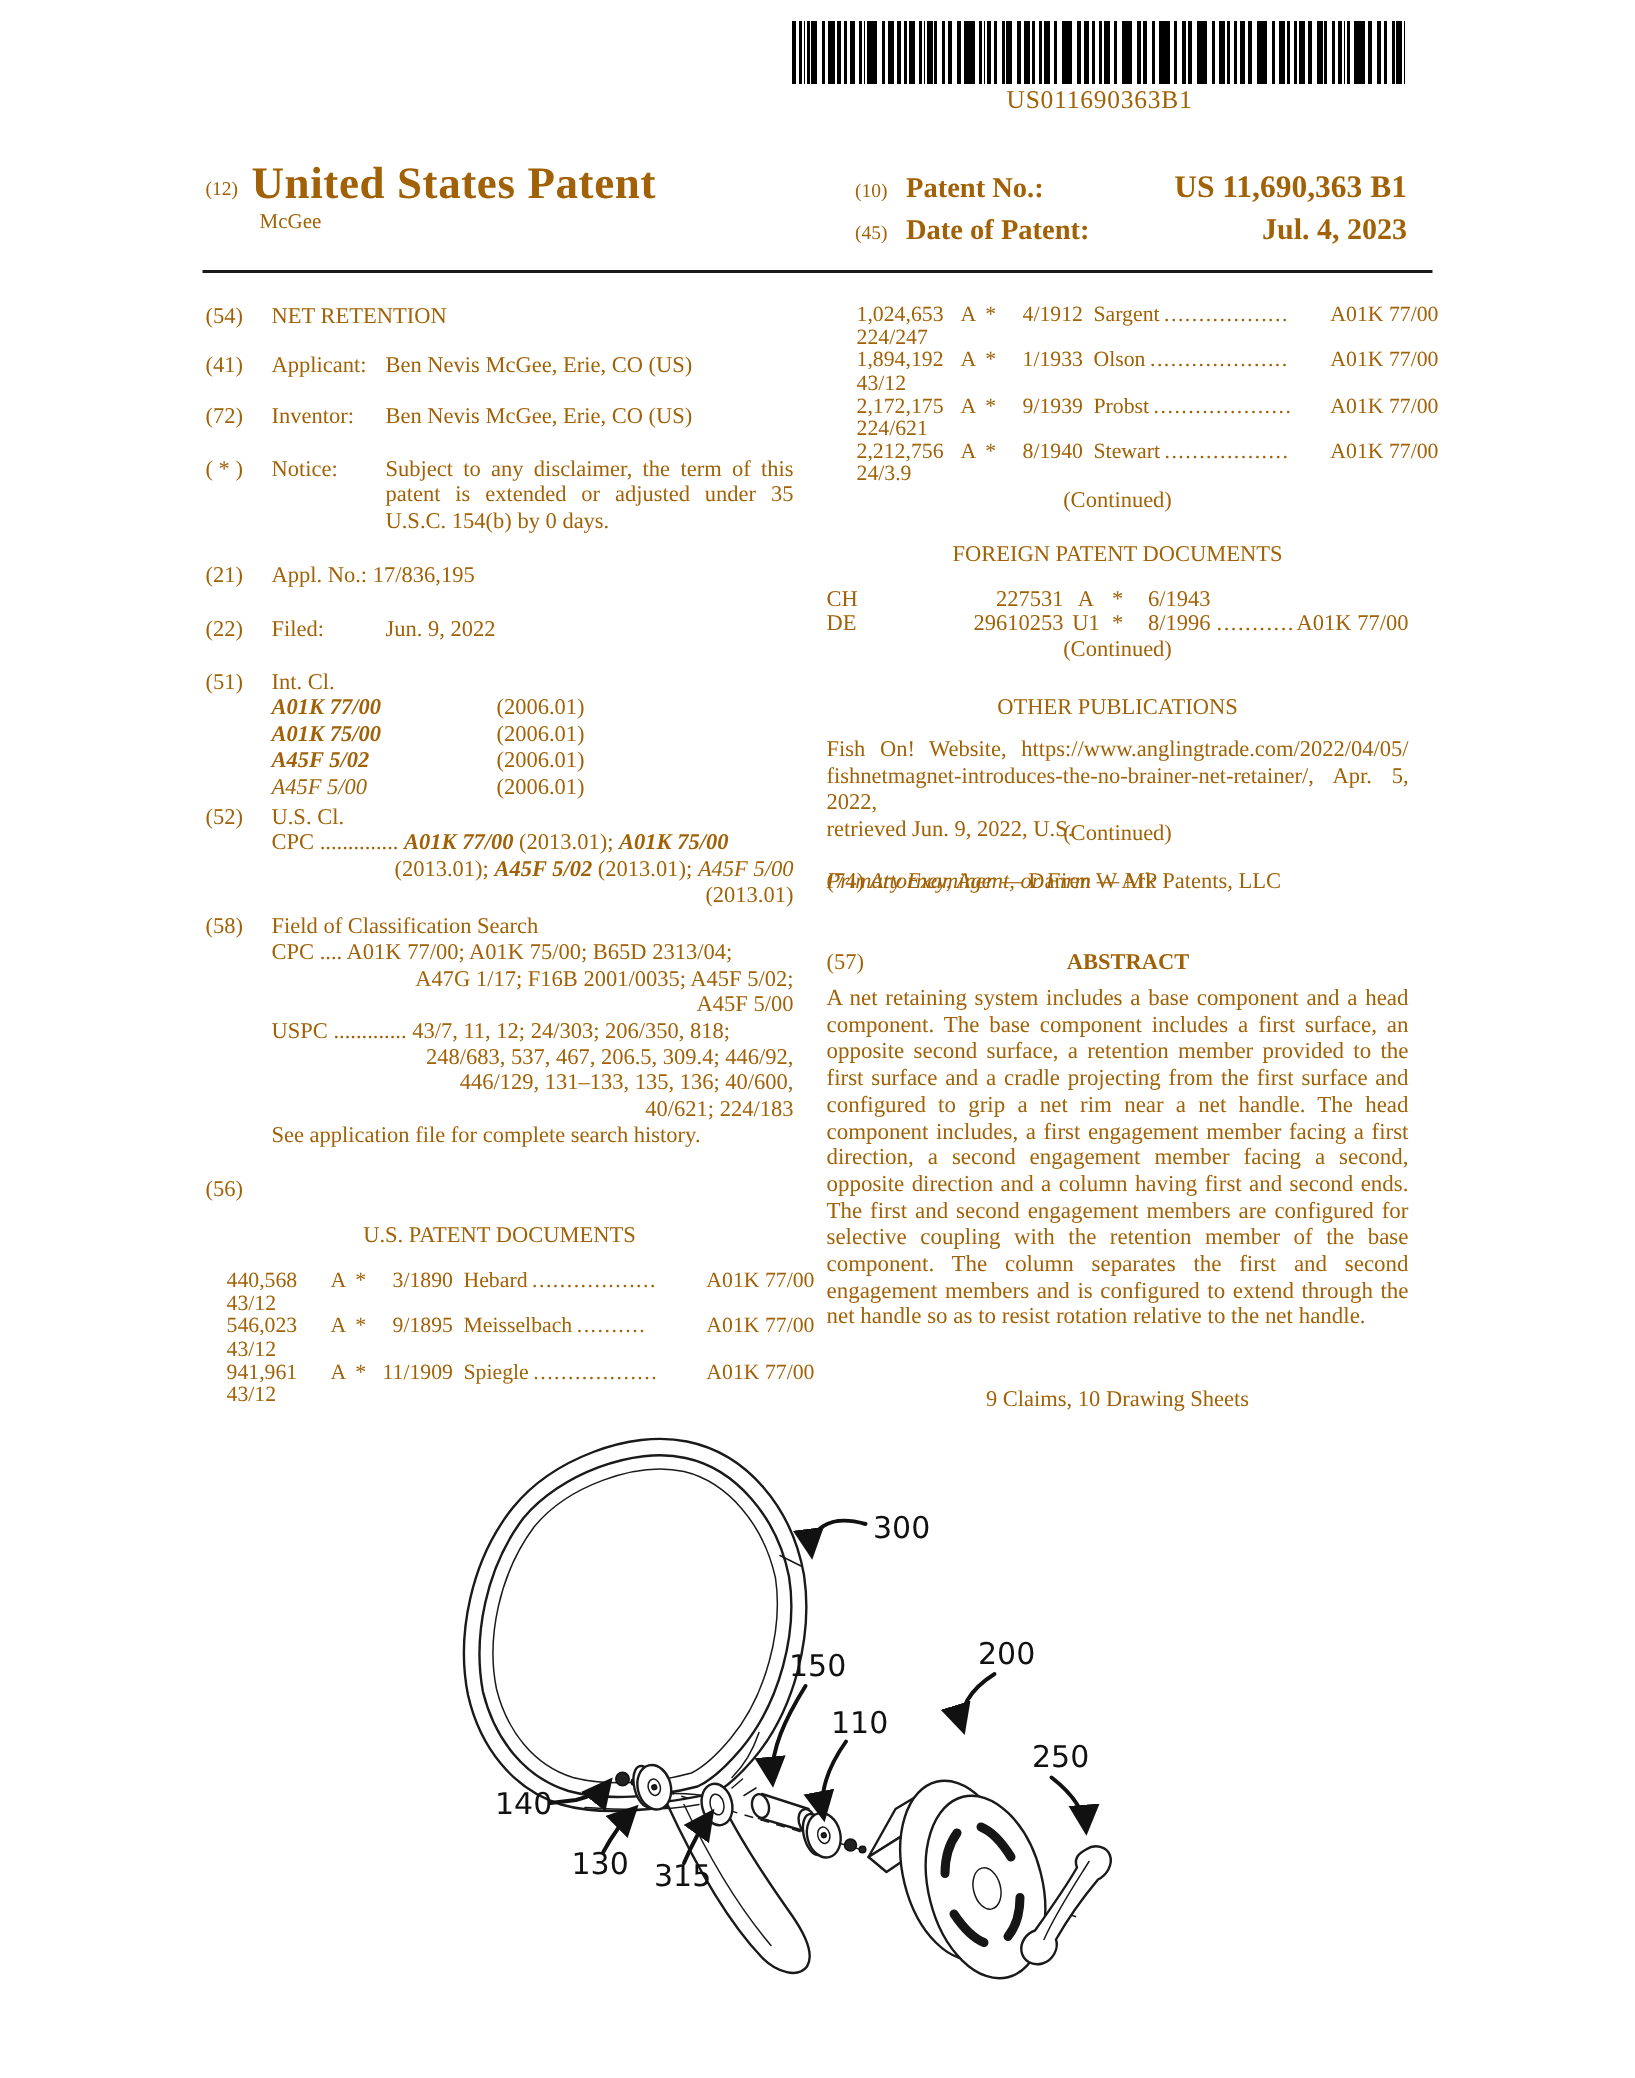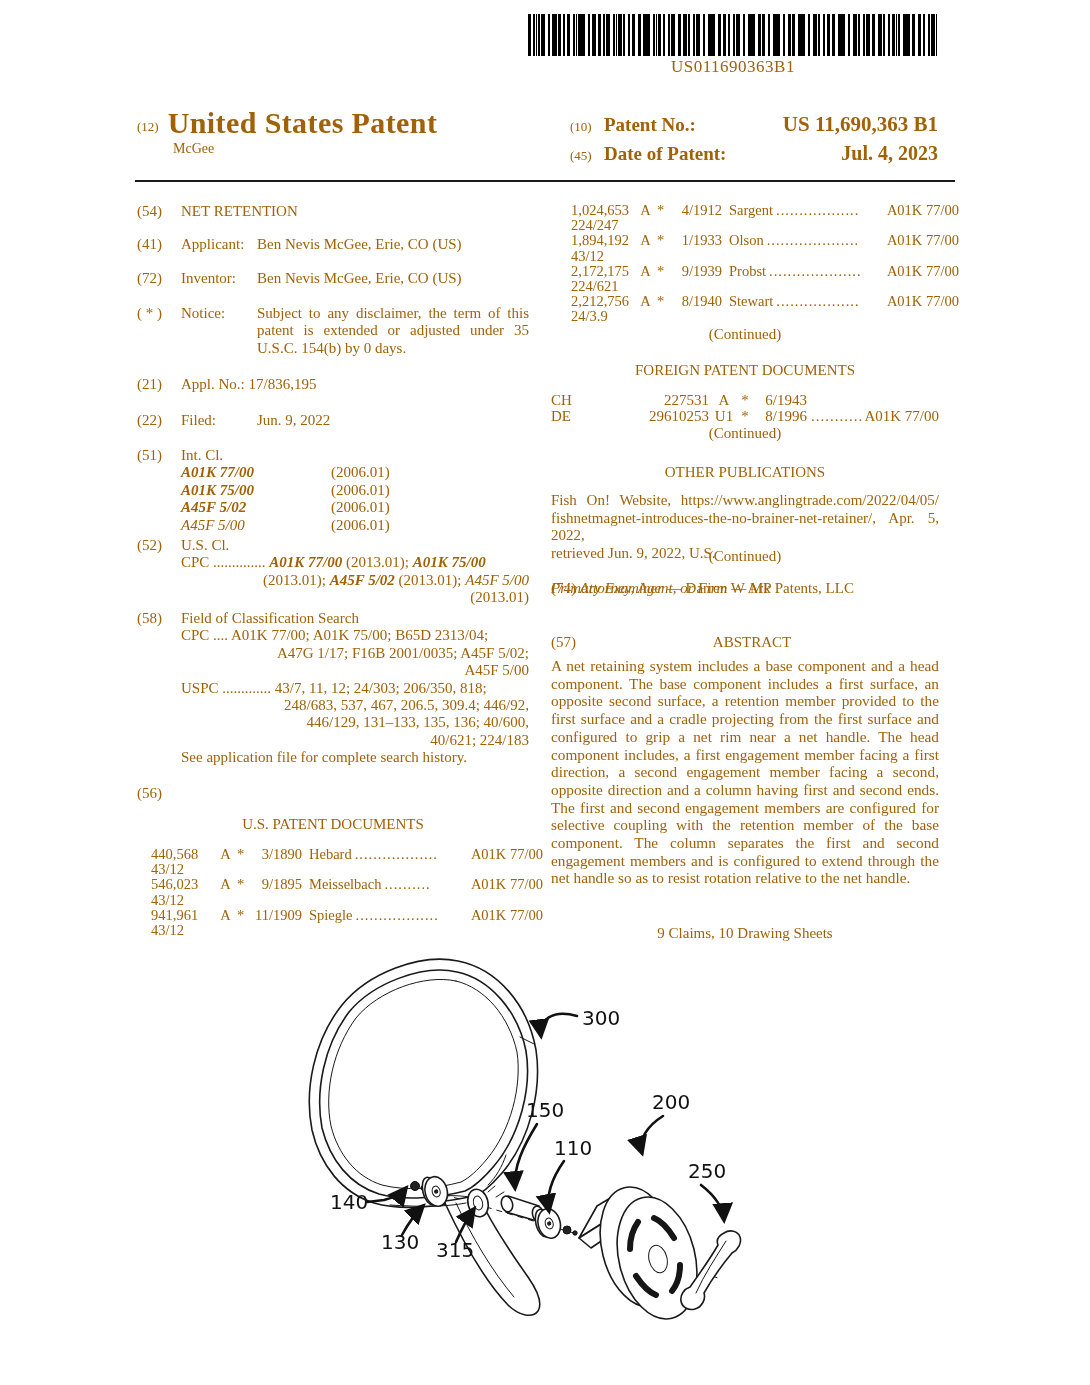--- a/index.html
+++ b/index.html
@@ -70,21 +70,21 @@
   .f-no{width:118px;text-align:right;flex:none}
   .f-k{width:30px;text-align:center;flex:none}
   .f-s{width:12px;text-align:center;flex:none}
   .f-d{width:56px;text-align:right;flex:none}
   .f-dots{flex:1;overflow:hidden;white-space:nowrap;padding:0 4px;letter-spacing:1px;text-align:right}
   .f-c{flex:none}
 
   .pubs{font-size:15px;line-height:17.6px}
   .abs-head{display:flex}
   .abs-num{width:44px;flex:none}
-  .abs-title{flex:1;text-align:center;font-weight:normal;padding-right:30px}
+  .abs-title{flex:1;text-align:center;font-weight:bold;padding-right:30px}
   .abs-text{text-align:justify;line-height:17.7px;font-size:15.3px}
 
   
   .figure{position:absolute;left:90px;top:945px;width:700px;height:430px}
   .fig-label{font-family:"DejaVu Sans",sans-serif;font-size:20px;fill:#111}
   .draw{fill:none;stroke:#1a1a1a;stroke-width:1.6;stroke-linecap:round;stroke-linejoin:round}
   .thin{fill:none;stroke:#1a1a1a;stroke-width:1;stroke-linecap:round}
   .dash{fill:none;stroke:#1a1a1a;stroke-width:1;stroke-dasharray:6 5}
   .fillw{fill:#fff;stroke:#1a1a1a;stroke-width:1.6;stroke-linejoin:round}
   .filld{fill:#222;stroke:#111;stroke-width:1}

